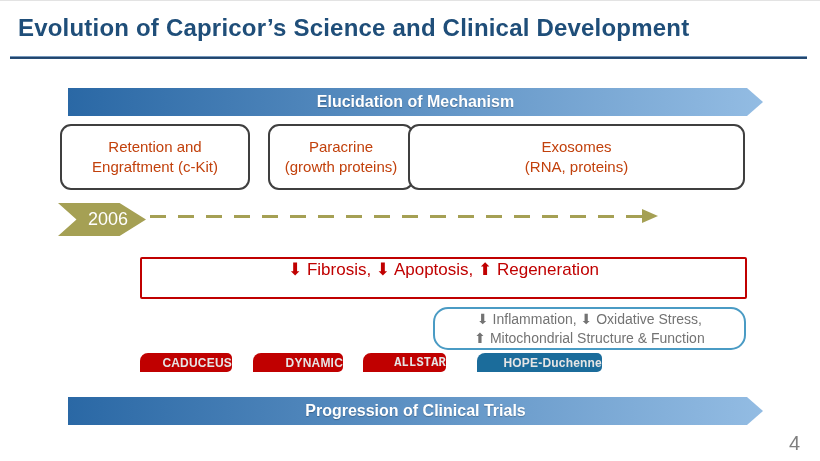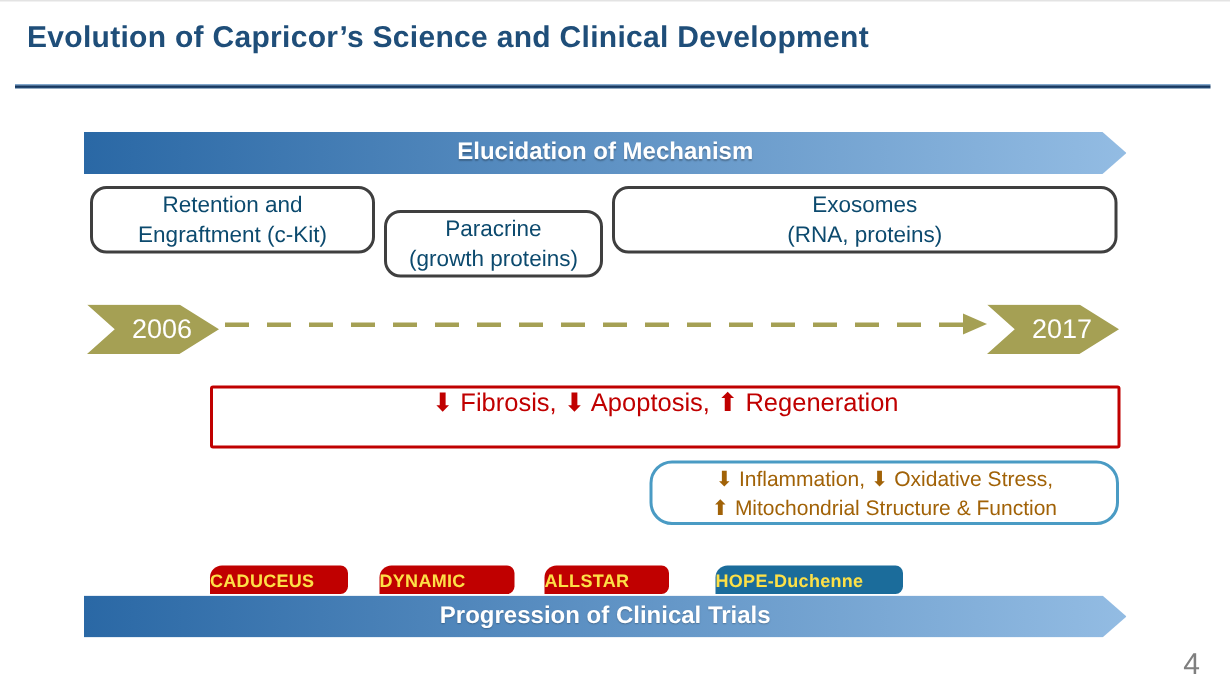--- a/index.html
+++ b/index.html
@@ -13,60 +13,60 @@
     background: #ffffff;
     overflow: hidden;
     border-top: 1px solid #e3e3e3;
   }
 
   
   .title {
     position: absolute;
     left: 18px; top: 13px;
     width: 780px;
-    font-size: 20px;
+    font-size: 24px;
     font-weight: bold;
     color: #1F4E79;
     letter-spacing: 0.2px;
   }
   .title-rule {
     position: absolute;
     left: 10px; top: 55px;
     width: 797px; height: 3px;
     background: linear-gradient(to bottom, #9DC3E6, #17375E 55%, #2E5984);
   }
 
   
   .banner {
     position: absolute;
-    left: 56px;
+    left: 68px;
     width: 695px; height: 28px;
     background: linear-gradient(to right, #2A68A5, #93BCE3);
     clip-path: polygon(0 0, calc(100% - 16px) 0, 100% 50%, calc(100% - 16px) 100%, 0 100%);
     display: flex; align-items: center; justify-content: center;
     color: #ffffff; font-size: 16px; font-weight: bold;
     text-shadow: 0 1px 1px rgba(0,0,0,0.25);
   }
   .banner.top { top: 87px; }
   .banner.bottom { top: 396px; }
 
   
   .mech-box {
     position: absolute;
-    top: 123px; height: 45px;
+    top: 123px; height: 66px;
     background: #ffffff;
     border: 2.5px solid #3F3F3F;
     border-radius: 11px;
     display: flex; flex-direction: column;
     align-items: center; justify-content: center;
     text-align: center;
-    font-size: 15px; color: #0c4a6e; line-height: 1.32;
+    font-size: 15px; color: #c2410c; line-height: 1.32;
   }
   .mech-box.b1 { left: 60px;  width: 190px; }
-  .mech-box.b2 { left: 256px; width: 146px; margin-top: 16px; }
+  .mech-box.b2 { left: 268px; width: 146px; }
   .mech-box.b3 { left: 408px; width: 337px; }
 
   
   .year-chevron {
     position: absolute;
     top: 202px; width: 88px; height: 33px;
     background: #A5A054;
     clip-path: polygon(0 0, 70% 0, 100% 50%, 70% 100%, 0 100%, 21% 50%);
     display: flex; align-items: center; justify-content: center;
     padding-left: 12px;
@@ -100,37 +100,37 @@
     color: #C00000; font-size: 17px;
   }
   .effect-teal {
     position: absolute;
     left: 433px; top: 306px;
     width: 313px; height: 43px;
     border: 2px solid #4A9BC4;
     border-radius: 15px;
     display: flex; flex-direction: column;
     align-items: center; justify-content: center;
-    color: #a16207; font-size: 14px; line-height: 1.35;
+    color: #737373; font-size: 14px; line-height: 1.35;
   }
 
   
   .chip {
     position: absolute;
-    top: 376px; height: 19px;
-    display: flex; align-items: center; justify-content: flex-start;
-    color: #fde047; font-size: 12px; font-weight: bold;
+    top: 352px; height: 19px;
+    display: flex; align-items: center; justify-content: flex-end;
+    color: #e5e5e5; font-size: 12px; font-weight: bold;
     border-radius: 8px 5px 5px 0;
     letter-spacing: 0.2px;
   }
   .chip-red  { background: #C00000; }
   .chip-blue { background: #1B6C9B; }
   .chip.c1 { left: 140px; width: 92px; }
   .chip.c2 { left: 253px; width: 90px; }
-  .chip.c3 { left: 363px; width: 83px; }
+  .chip.c3 { left: 363px; width: 83px; font-family: Liberation Mono, monospace; }
   .chip.c4 { left: 477px; width: 125px; }
   .chip.c5 { left: 620px; width: 123px; }
 
   
   .page-number {
     position: absolute;
     right: 20px; bottom: 6px;
     font-size: 20px; color: #7F7F7F;
   }
 </style>
@@ -157,23 +157,20 @@
   <div class="mech-box b3">
     <span>Exosomes</span>
     <span>(RNA, proteins)</span>
   </div>
 
   <div class="year-chevron start">
     <span>2006</span>
   </div>
   <div class="timeline-dashes"></div>
   <div class="timeline-arrowhead"></div>
-  <div class="year-chevron end">
-    <span>2017</span>
-  </div>
 
   <div class="effect-red">
     <span>⬇ Fibrosis, ⬇ Apoptosis, ⬆ Regeneration</span>
   </div>
 
   <div class="effect-teal">
     <span>⬇ Inflammation, ⬇ Oxidative Stress,</span>
     <span>⬆ Mitochondrial Structure &amp; Function</span>
   </div>
 

